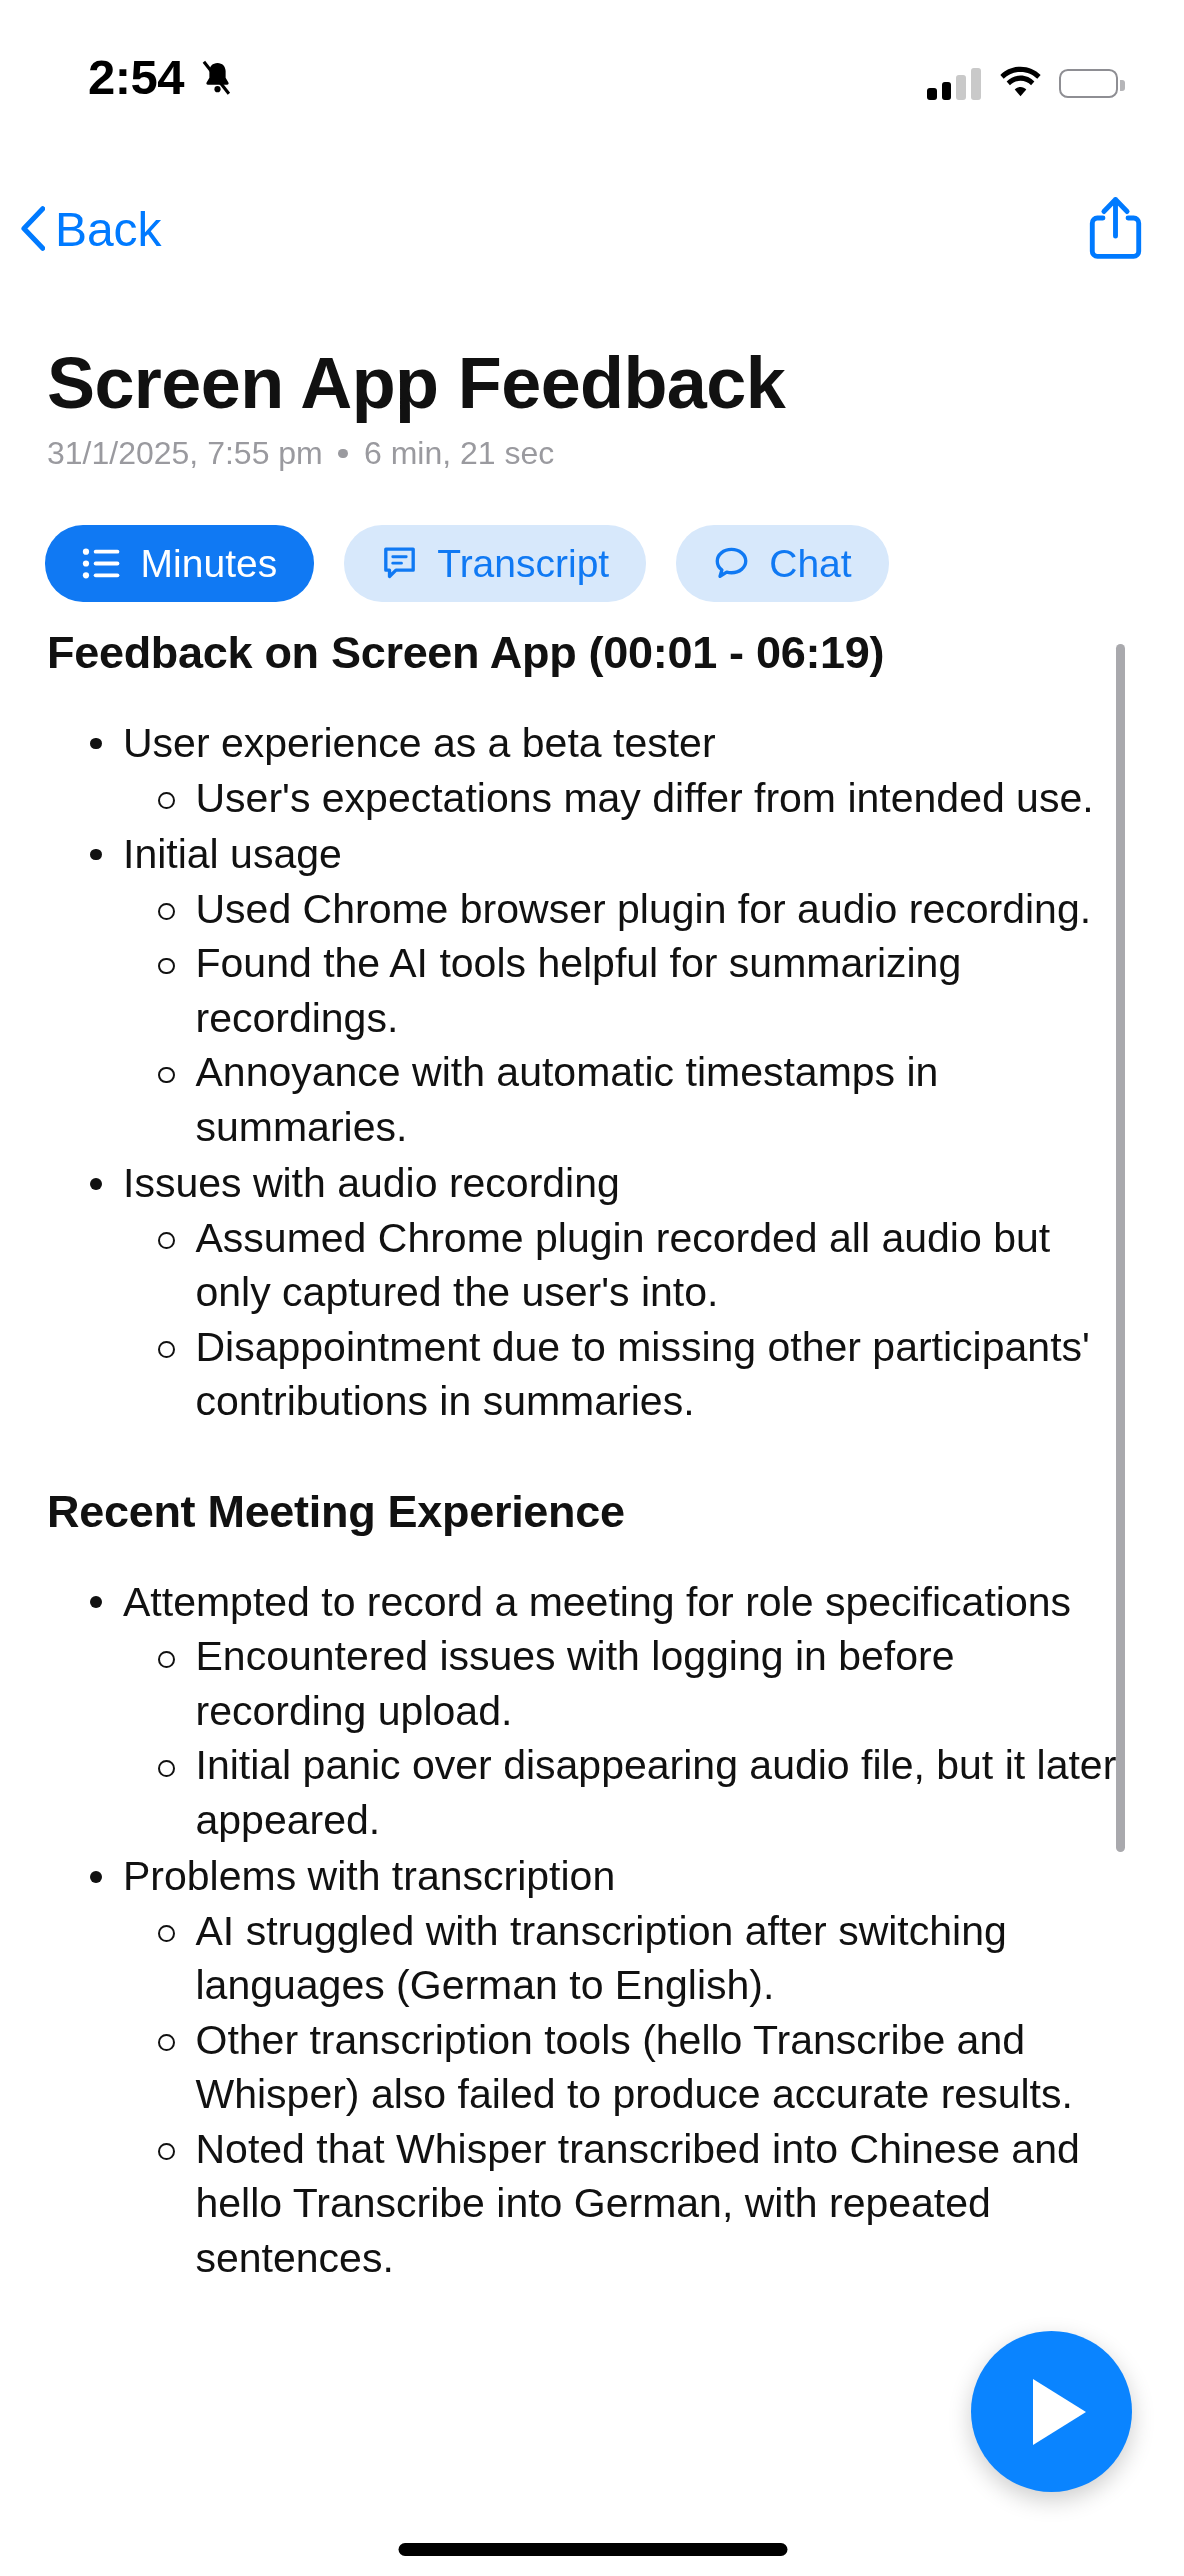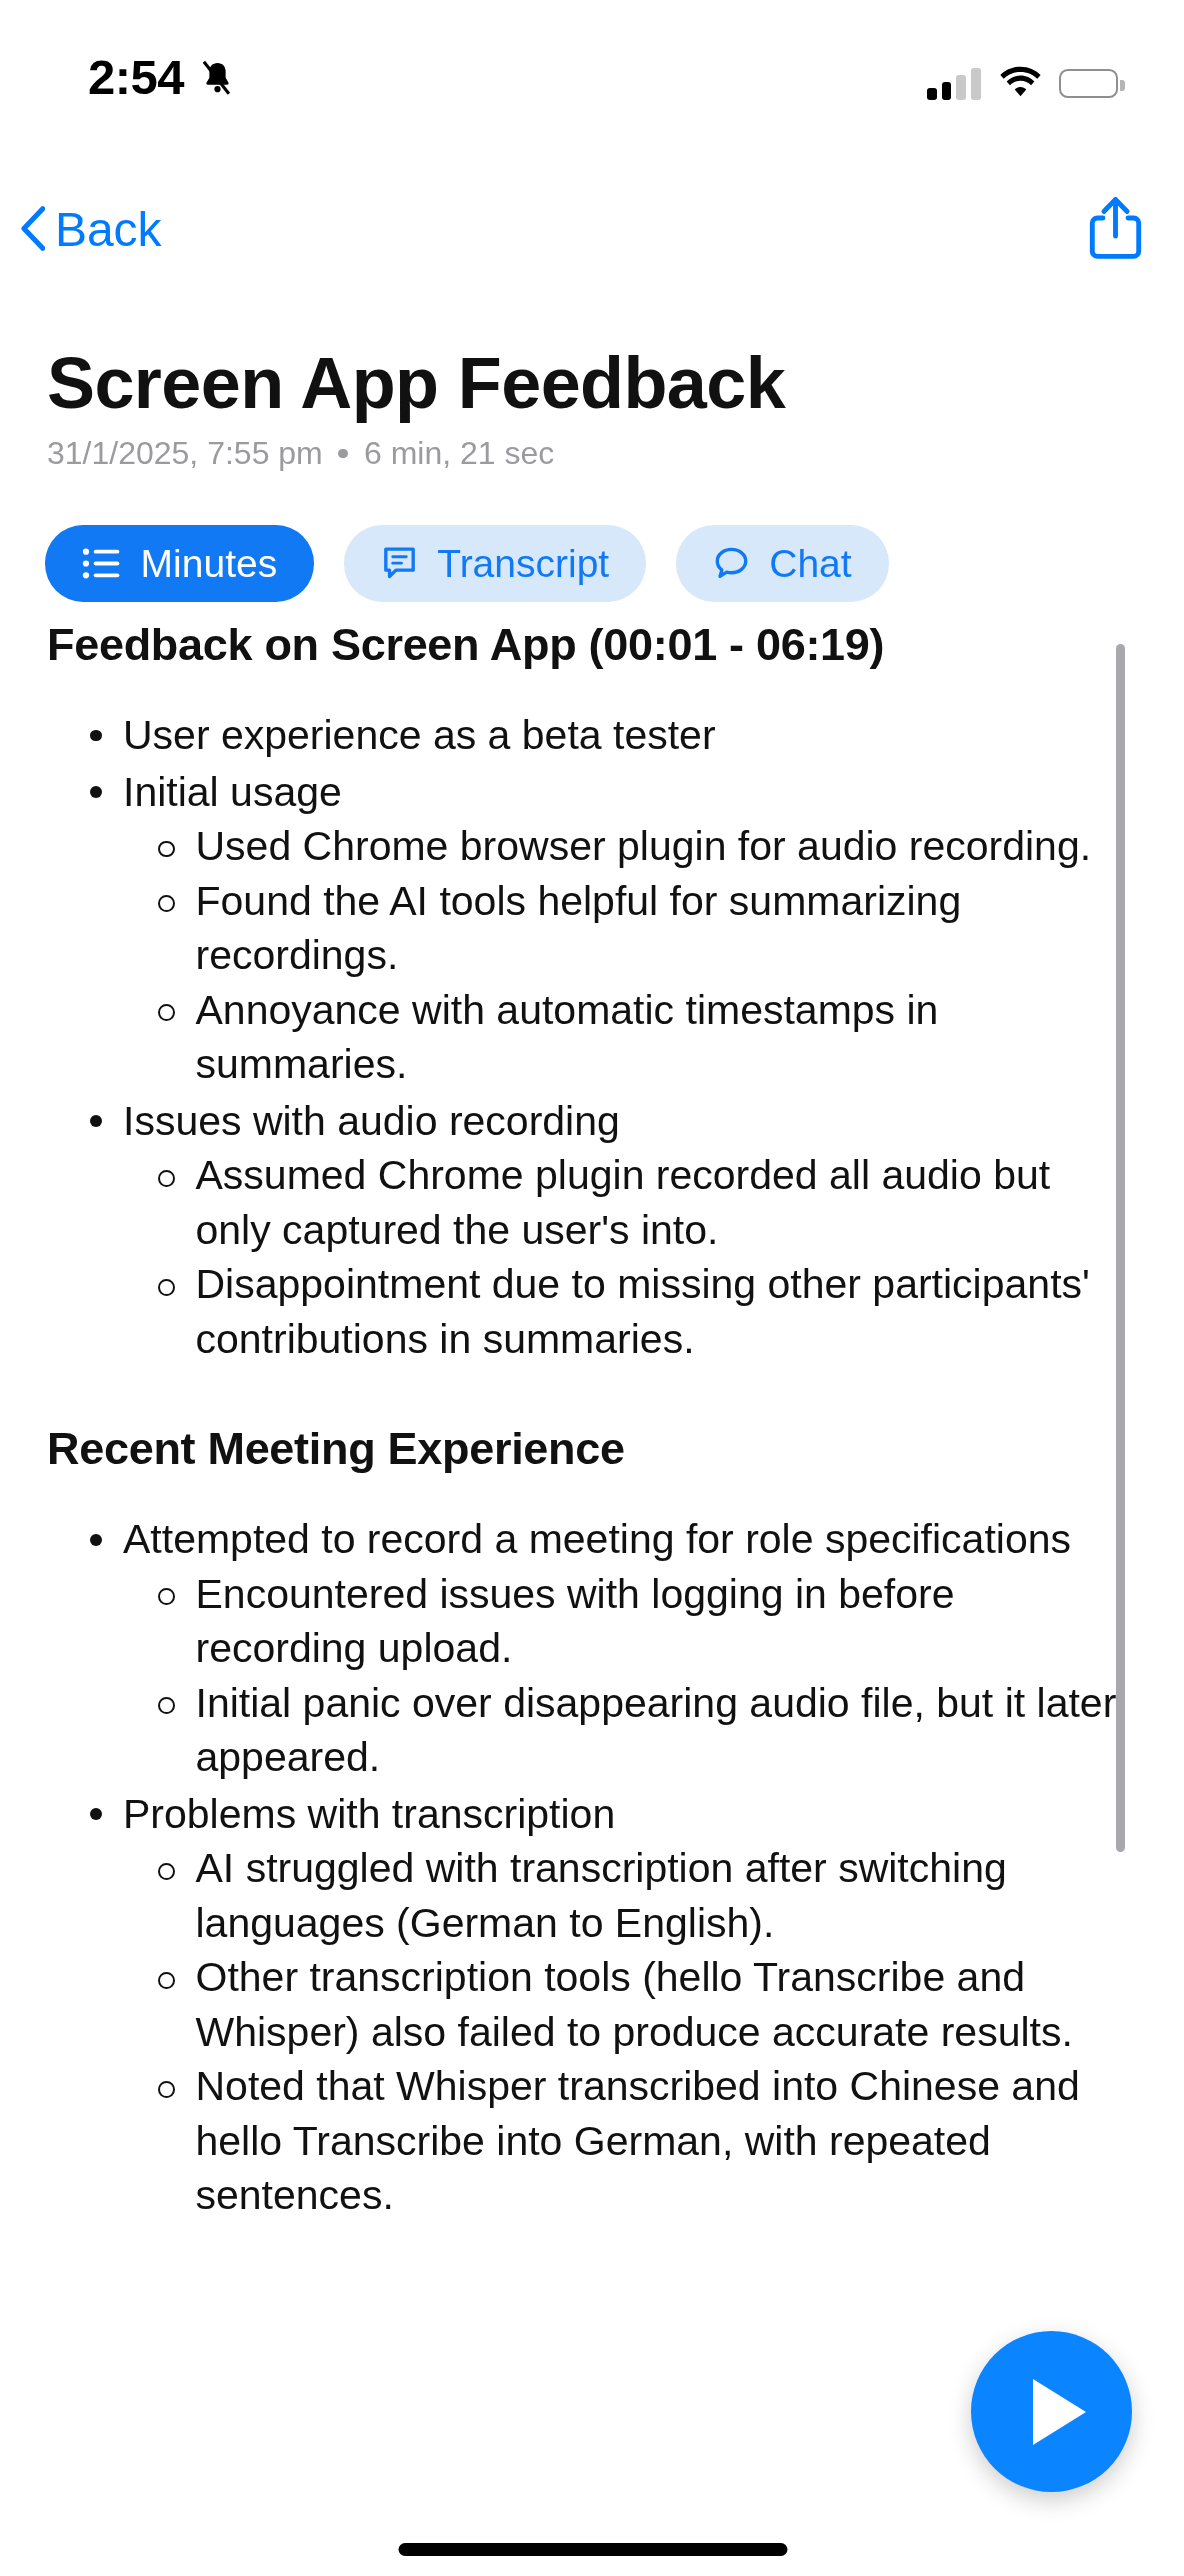--- a/index.html
+++ b/index.html
@@ -162,21 +162,21 @@
     width: 1185px;
     height: 1965px;
     padding: 0 59px 0 47px;
     overflow: hidden;
   }
   .section-heading {
     font-size: 45px;
     font-weight: 700;
     color: #111;
     letter-spacing: -0.3px;
-    margin-top: 8px;
+    margin-top: 16px;
     margin-bottom: 37px;
   }
   .section-heading.spaced { margin-top: 57px; }
   ul.lvl1 {
     list-style: none;
     margin: 0 0 0 35px;
     padding: 0;
   }
   ul.lvl1 > li {
     position: relative;
@@ -356,20 +356,23 @@
       <span>Chat</span>
     </div>
   </div>
 
   <div class="content">
 
     <div class="section-heading">Feedback on Screen App (00:01 - 06:19)</div>
     <ul class="lvl1">
       <li>
         <span class="txt">User experience as a beta tester</span>
+        <ul class="lvl2">
+          <li>User's expectations may differ from intended use.</li>
+        </ul>
       </li>
       <li>
         <span class="txt">Initial usage</span>
         <ul class="lvl2">
           <li>Used Chrome browser plugin for audio recording.</li>
           <li>Found the AI tools helpful for summarizing recordings.</li>
           <li>Annoyance with automatic timestamps in summaries.</li>
         </ul>
       </li>
       <li>

